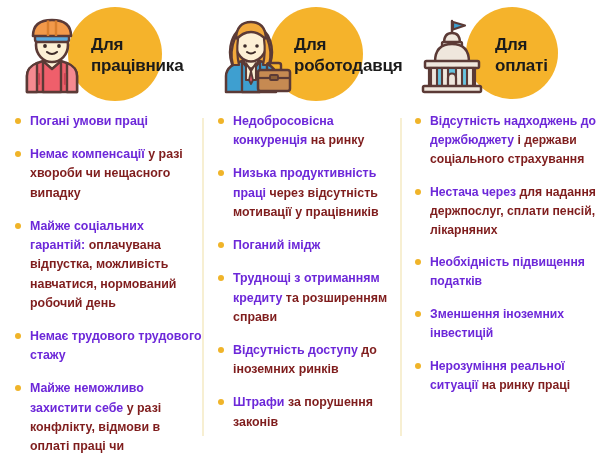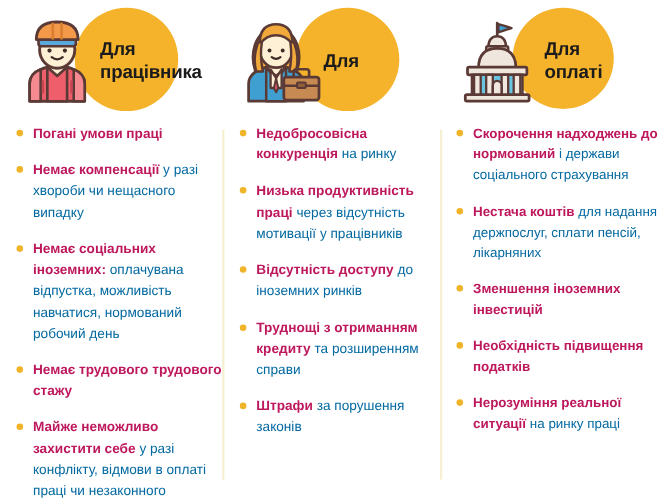--- a/index.html
+++ b/index.html
@@ -98,25 +98,25 @@
     position: absolute;
     left: 1px;
     top: 6px;
     width: 6px;
     height: 6px;
     border-radius: 50%;
     background: #f0b429;
   }
   .b {
     font-weight: bold;
-    color: #be185d;
+    color: #6d28d9;
   }
   .n {
-    font-weight: normal;
-    color: #0369a1;
+    font-weight: bold;
+    color: #7f1d1d;
   }
   .col-3 ul.points li { font-size: 12.2px; }
 </style>
 </head>
 <body>
 
 <div class="infographic">
 
   <div class="column col-1">
     <div class="header">
@@ -149,21 +149,21 @@
         </svg>
       </div>
       <div class="header-title">
         <div>Для</div>
         <div>працівника</div>
       </div>
     </div>
     <ul class="points">
         <li><span class="b">Погані умови праці</span></li>
         <li><span class="b">Немає компенсації</span><span class="n"> у разі хвороби чи нещасного випадку</span></li>
-        <li><span class="b">Немає соціальних іноземних:</span><span class="n"> оплачувана відпустка, можливість навчатися, нормований робочий день</span></li>
+        <li><span class="b">Майже соціальних гарантій:</span><span class="n"> оплачувана відпустка, можливість навчатися, нормований робочий день</span></li>
         <li><span class="b">Немає трудового трудового стажу</span></li>
         <li><span class="b">Майже неможливо захистити себе</span><span class="n"> у разі конфлікту, відмови в оплаті праці чи незаконного звільнення</span></li>
       </ul>
   </div>
 
   <div class="column col-2">
     <div class="header">
       <div class="circle circle-2"></div>
       <div class="icon-wrap">
         <svg width="74" height="76" viewBox="0 0 74 76">
@@ -190,27 +190,29 @@
           <path d="M29 34 Q33 37 37 34" fill="none" stroke="#3d2b28" stroke-width="2" stroke-linecap="round"></path>
 
           <rect x="40" y="52" width="32" height="21" rx="2.5" fill="#c68a52" stroke="#5b3a36" stroke-width="2.5"></rect>
           <path d="M40 60 L72 60" stroke="#5b3a36" stroke-width="2.2"></path>
           <path d="M49 52 L49 47 C49 45.5 50 45 51.5 45 L60.5 45 C62 45 63 45.5 63 47 L63 52" fill="none" stroke="#5b3a36" stroke-width="2.4" stroke-linejoin="round"></path>
           <rect x="52" y="57" width="8" height="5" rx="1" fill="#8d5f38" stroke="#5b3a36" stroke-width="1.8"></rect>
         </svg>
       </div>
       <div class="header-title">
         <div>Для</div>
+        <div>роботодавця</div>
       </div>
     </div>
     <ul class="points">
         <li><span class="b">Недобросовісна конкуренція</span><span class="n"> на ринку</span></li>
         <li><span class="b">Низька продуктивність праці</span><span class="n"> через відсутність мотивації у працівників</span></li>
+        <li><span class="b">Поганий імідж</span></li>
+        <li><span class="b">Труднощі з отриманням кредиту</span><span class="n"> та розширенням справи</span></li>
         <li><span class="b">Відсутність доступу</span><span class="n"> до іноземних ринків</span></li>
-        <li><span class="b">Труднощі з отриманням кредиту</span><span class="n"> та розширенням справи</span></li>
         <li><span class="b">Штрафи</span><span class="n"> за порушення законів</span></li>
       </ul>
   </div>
 
   <div class="column col-3">
     <div class="header">
       <div class="circle circle-3"></div>
       <div class="icon-wrap">
         <svg width="74" height="78" viewBox="0 0 74 78">
 
@@ -235,24 +237,24 @@
 
           <rect x="8" y="69" width="58" height="6" rx="1.5" fill="#efe7dd" stroke="#5b3a36" stroke-width="2.5"></rect>
         </svg>
       </div>
       <div class="header-title">
         <div>Для</div>
         <div>оплаті</div>
       </div>
     </div>
     <ul class="points">
-        <li><span class="b">Скорочення надходжень до нормований</span><span class="n"> і держави соціального страхування</span></li>
-        <li><span class="b">Нестача коштів</span><span class="n"> для надання держпослуг, сплати пенсій, лікарняних</span></li>
+        <li><span class="b">Відсутність надходжень до держбюджету</span><span class="n"> і держави соціального страхування</span></li>
+        <li><span class="b">Нестача через</span><span class="n"> для надання держпослуг, сплати пенсій, лікарняних</span></li>
+        <li><span class="b">Необхідність підвищення податків</span></li>
         <li><span class="b">Зменшення іноземних інвестицій</span></li>
-        <li><span class="b">Необхідність підвищення податків</span></li>
         <li><span class="b">Нерозуміння реальної ситуації</span><span class="n"> на ринку праці</span></li>
       </ul>
   </div>
 
   <div class="divider divider-1"></div>
   <div class="divider divider-2"></div>
 
 </div>
 
 </body></html>

